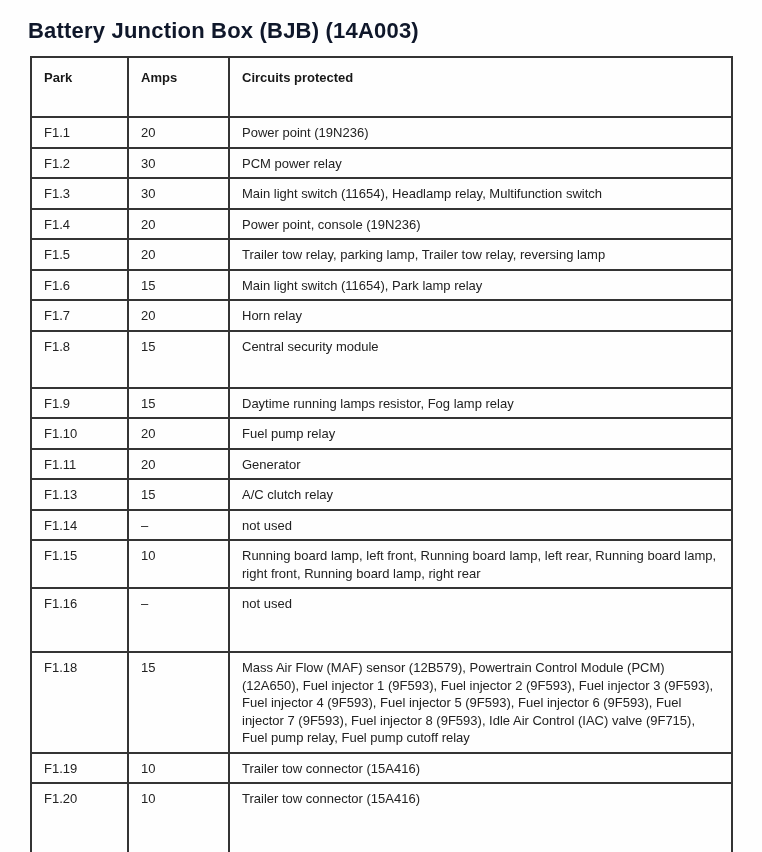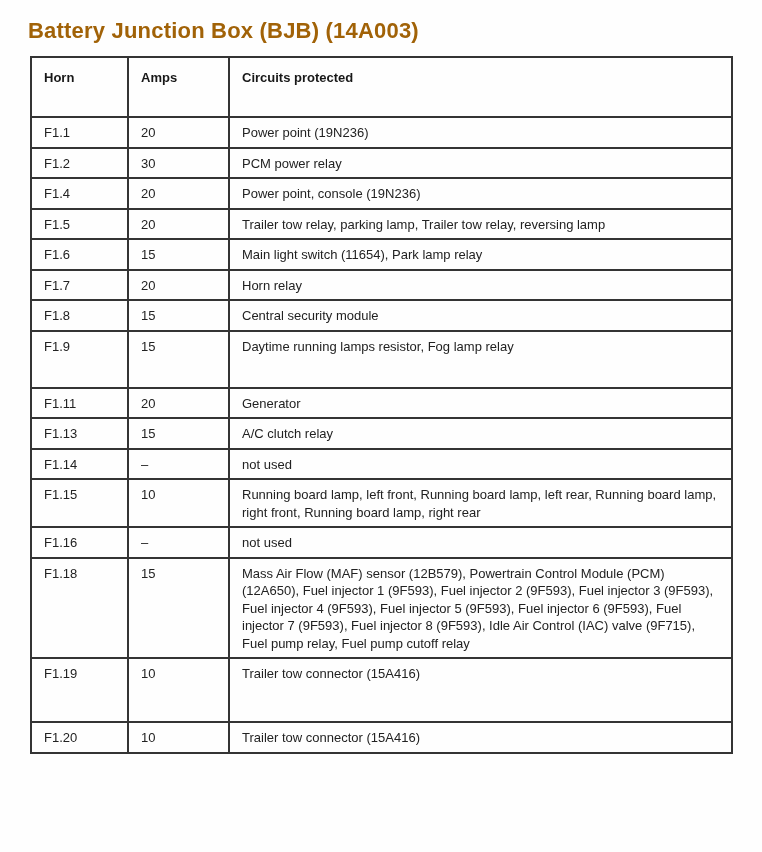--- a/index.html
+++ b/index.html
@@ -13,21 +13,21 @@
     width: 762px;
     height: 852px;
     background: #fefefe;
     box-sizing: border-box;
     padding: 14px 30px 0 28px;
   }
   .doc-title {
     font-size: 22px;
     font-weight: bold;
     letter-spacing: 0.2px;
-    color: #a16207;
+    color: #0f172a;
     margin: 4px 0 12px 0;
   }
   table.fuse-table {
     border-collapse: collapse;
     width: 701px;
     table-layout: fixed;
     margin-left: 2px;
   }
   table.fuse-table th,
   table.fuse-table td {
@@ -61,35 +61,40 @@
   <h1 class="doc-title">Battery Junction Box (BJB) (14A003)</h1>
 
   <table class="fuse-table">
     <colgroup>
       <col class="col-fuse">
       <col class="col-amps">
       <col class="col-circuits">
     </colgroup>
     <thead>
       <tr>
-        <th>Horn</th>
+        <th>Park</th>
         <th>Amps</th>
         <th>Circuits protected</th>
       </tr>
     </thead>
     <tbody id="fuse-rows">
         <tr>
           <td>F1.1</td>
           <td>20</td>
           <td>Power point (19N236)</td>
         </tr>
         <tr>
           <td>F1.2</td>
           <td>30</td>
           <td>PCM power relay</td>
+        </tr>
+        <tr>
+          <td>F1.3</td>
+          <td>30</td>
+          <td>Main light switch (11654), Headlamp relay, Multifunction switch</td>
         </tr>
         <tr>
           <td>F1.4</td>
           <td>20</td>
           <td>Power point, console (19N236)</td>
         </tr>
         <tr>
           <td>F1.5</td>
           <td>20</td>
           <td>Trailer tow relay, parking lamp, Trailer tow relay, reversing lamp</td>
@@ -106,20 +111,25 @@
         </tr>
         <tr>
           <td>F1.8</td>
           <td>15</td>
           <td>Central security module</td>
         </tr>
         <tr>
           <td>F1.9</td>
           <td>15</td>
           <td>Daytime running lamps resistor, Fog lamp relay</td>
+        </tr>
+        <tr>
+          <td>F1.10</td>
+          <td>20</td>
+          <td>Fuel pump relay</td>
         </tr>
         <tr>
           <td>F1.11</td>
           <td>20</td>
           <td>Generator</td>
         </tr>
         <tr>
           <td>F1.13</td>
           <td>15</td>
           <td>A/C clutch relay</td>

